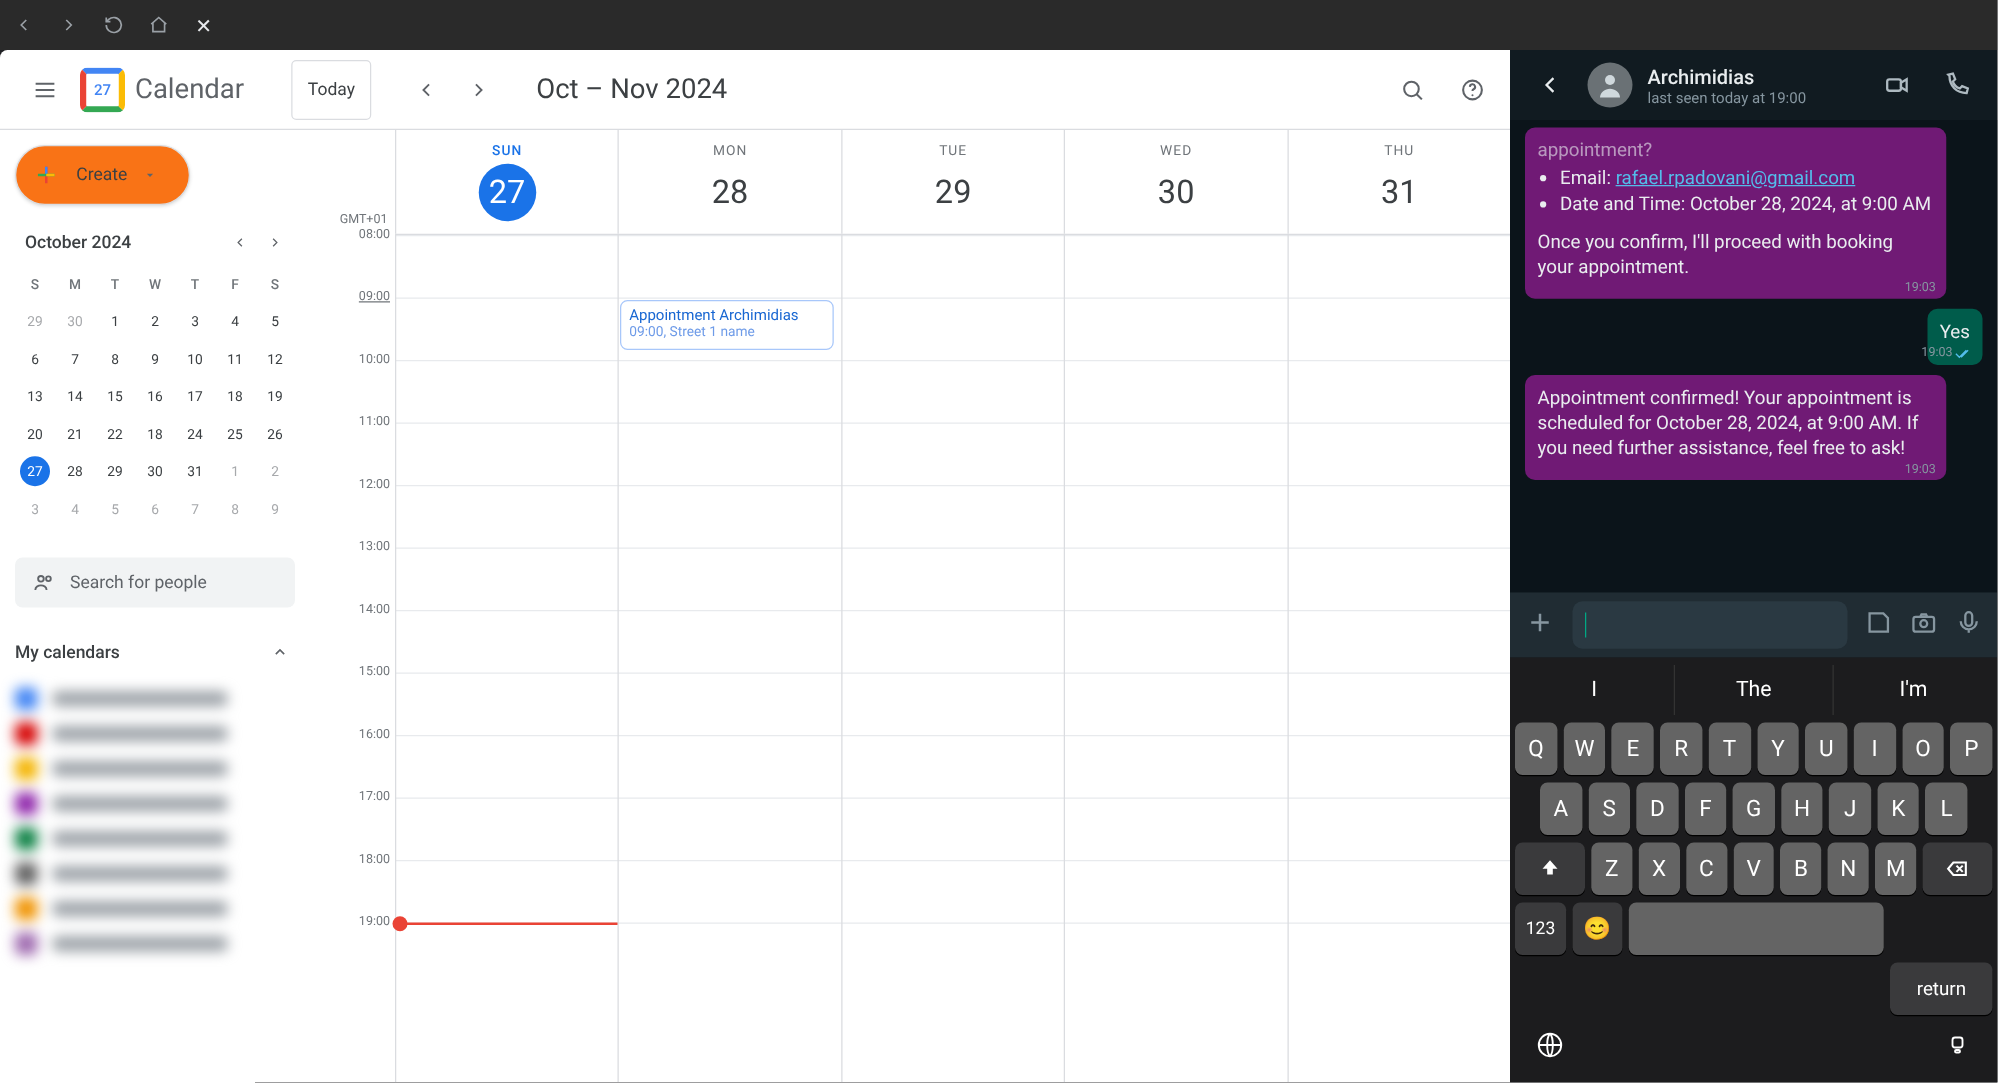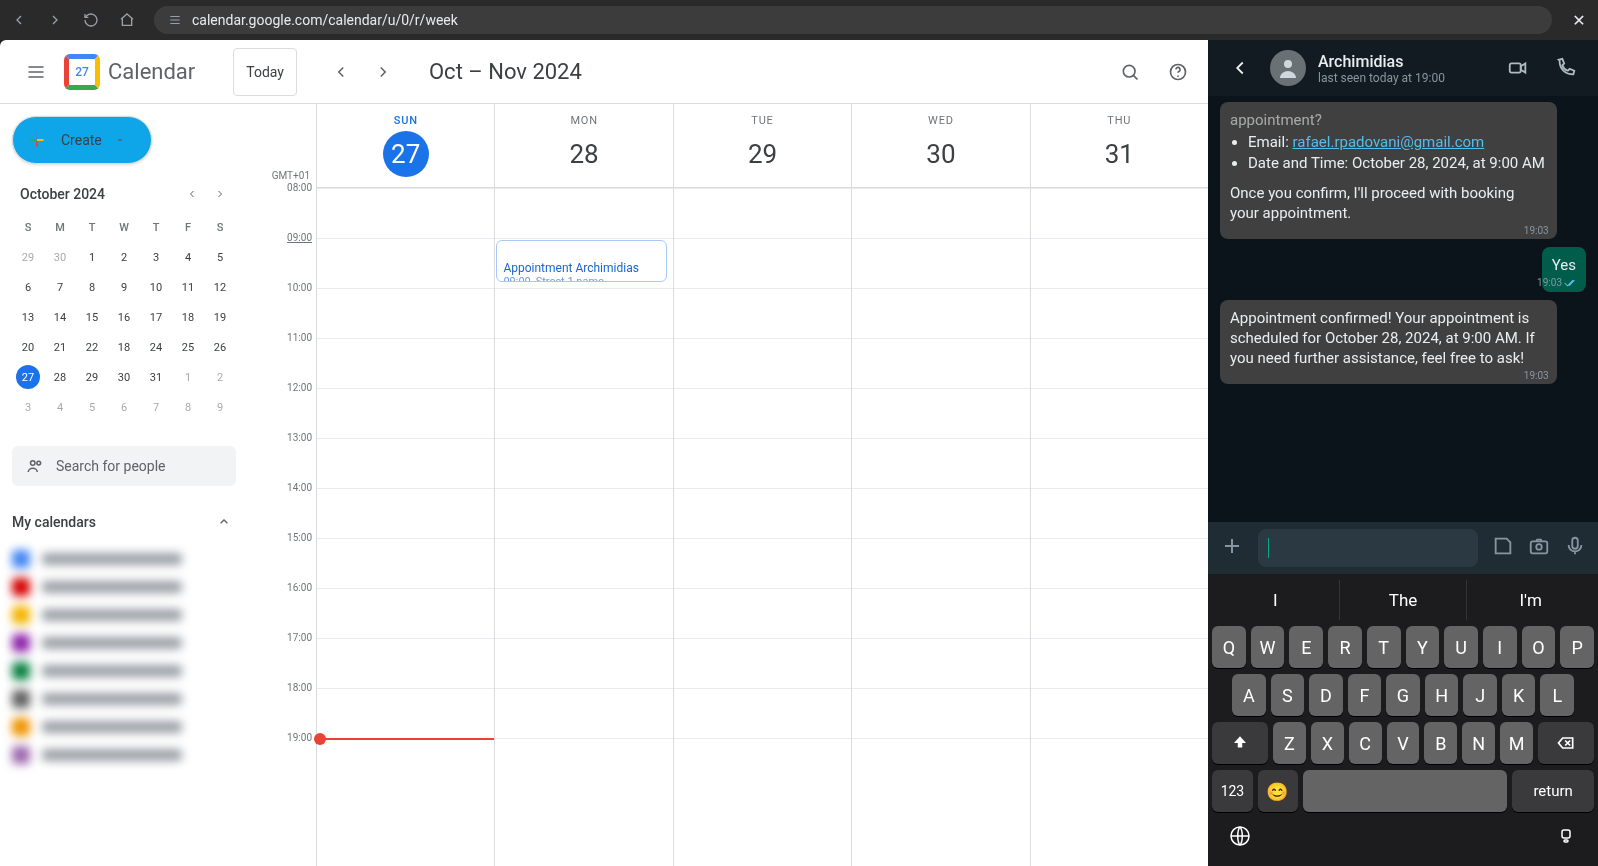--- a/index.html
+++ b/index.html
@@ -21,21 +21,21 @@
 .cal-logo { display:flex; align-items:center; gap:8px; margin-right:30px; }
 .cal-logo .logo-box { width:36px; height:36px; border-radius:6px; position:relative; background:linear-gradient(#fff,#fff); border:5px solid; border-color:#4285f4 #fbbc05 #34a853 #ea4335; display:flex; align-items:center; justify-content:center; font-size:12px; font-weight:500; color:#4285f4;}
 .cal-logo .logo-text { font-size:22px; color:#5f6368; }
 .today-btn { border:1px solid #dadce0; border-radius:4px; height:48px; padding:0 12px; font-size:14px; color:#3c4043; background:#fff; cursor:pointer; }
 .nav-arrows { display:flex; gap:2px; margin-left:16px; }
 .date-range { font-size:22px; color:#3c4043; margin-left:18px; }
 .cal-header .spacer { flex:1; }
 
 .cal-body { flex:1; display:flex; overflow:hidden; }
 .sidebar { width:256px; padding:12px 20px 12px 12px; display:flex; flex-direction:column; gap:10px; }
-.create-btn { height:48px; border:1px solid #dadce0; border-radius:24px; display:flex; align-items:center; gap:12px; padding:0 18px 0 12px; width:140px; box-shadow:0 1px 3px rgba(60,64,67,.2); cursor:pointer; background:#0ea5e9; }
+.create-btn { height:48px; border:1px solid #dadce0; border-radius:24px; display:flex; align-items:center; gap:12px; padding:0 18px 0 12px; width:140px; box-shadow:0 1px 3px rgba(60,64,67,.2); cursor:pointer; background:#f97316; }
 .create-btn .plus { width:24px; height:24px; }
 .create-btn .lbl { font-size:14px; color:#3c4043; }
 
 .mini-cal { margin-top:8px; }
 .mini-cal-head { display:flex; align-items:center; justify-content:space-between; padding:0 4px 6px 8px;}
 .mini-cal-head .title { font-size:14px; font-weight:500; color:#3c4043; }
 .mini-cal-head .navs { display:flex; gap:4px; }
 .mini-grid { display:grid; grid-template-columns:repeat(7, 32px); grid-auto-rows:30px; justify-items:center; align-items:center; font-size:11px; color:#70757a; }
 .mini-grid .dow { font-weight:500; color:#70757a; }
 .mini-grid .d { width:24px; height:24px; display:flex; align-items:center; justify-content:center; border-radius:50%; cursor:pointer; color:#3c4043; font-size:11px;}
@@ -55,58 +55,58 @@
 .day-header .dow { font-size:11px; color:#70757a; letter-spacing:.8px; }
 .day-header .num { font-size:26px; color:#3c4043; width:46px; height:46px; display:flex; align-items:center; justify-content:center; border-radius:50%;}
 .day-header .col.today .num { background:#1a73e8; color:#fff; }
 .day-header .col.today .dow { color:#1a73e8; font-weight:500; }
 
 .tz { position:absolute; left:0; top:66px; width:60px; text-align:right; padding-right:6px; font-size:10px; color:#70757a; }
 .time-grid { position:absolute; left:0; top:84px; right:0; bottom:0; }
 .hour-row { position:absolute; left:60px; right:0; height:50px; border-top:1px solid #e8eaed; }
 .hour-lbl { position:absolute; left:0; width:56px; text-align:right; font-size:10px; color:#70757a; transform:translateY(-6px); }
 .vline { position:absolute; top:0; bottom:0; width:1px; background:#dadce0; }
-.event-card { position:absolute; background:#fff; border:1px solid #a8c7fa; border-radius:6px; padding:20px 6px; font-size:12px; color:#1967d2; overflow:hidden; cursor:pointer; }
+.event-card { position:absolute; background:#fff; border:1px solid #a8c7fa; border-radius:6px; padding:4px 6px; font-size:12px; color:#1967d2; overflow:hidden; cursor:pointer; }
 .event-card .sub { color:#6e9be8; font-size:11px; }
 .now-line { position:absolute; height:2px; background:#ea4335; }
 .now-line::before { content:""; position:absolute; left:-6px; top:-5px; width:12px; height:12px; border-radius:50%; background:#ea4335; }
 
 
 .chat-pane { width:390px; background:#111b21; color:#e9edef; display:flex; flex-direction:column; }
 .chat-head { height:56px; display:flex; align-items:center; gap:12px; padding:0 14px; }
 .avatar { width:36px; height:36px; border-radius:50%; background:#6a7175; display:flex; align-items:center; justify-content:center; }
 .chat-head .info { flex:1; }
 .chat-head .name { font-size:16px; font-weight:500; }
 .chat-head .status { font-size:12px; color:#8696a0; }
 .chat-head .act { width:36px; height:36px; display:flex; align-items:center; justify-content:center; cursor:pointer; color:#aebac1; }
 
 .chat-scroll { flex:1; overflow:hidden; padding:6px 12px; display:flex; flex-direction:column; gap:8px; font-size:15px; background:#0b141a; }
 .bubble { max-width:92%; border-radius:8px; padding:8px 10px 16px 10px; position:relative; line-height:1.35; }
-.bubble.in { background:#404040; align-self:flex-start; }
+.bubble.in { background:#701a75; align-self:flex-start; }
 .bubble.out { background:#005c4b; align-self:flex-end; }
 .bubble ul { padding-left:18px; margin-top:2px; }
 .bubble .time { position:absolute; right:8px; bottom:2px; font-size:10px; color:#8696a0; display:flex; align-items:center; gap:2px;}
 .bubble .time svg { stroke:#53bdeb; }
 .bubble .link { color:#53bdeb; text-decoration:underline; }
 
 .composer { height:52px; display:flex; align-items:center; gap:14px; padding:0 12px; background:#202c33; }
 .composer .input { flex:1; background:#2a3942; height:38px; border-radius:8px; display:flex; align-items:center; padding:0 10px; color:#8696a0; }
 .composer .input .cursor { width:1px; height:20px; background:#00a884; }
 .composer .ic { color:#8696a0; cursor:pointer; }
 
 .keyboard { background:#1c1c1e; padding:6px 4px 8px 4px; display:flex; flex-direction:column; gap:6px; }
 .suggest-row { height:40px; display:flex; color:#fff; font-size:17px; }
 .suggest-row .s { flex:1; display:flex; align-items:center; justify-content:center; border-right:1px solid #333; }
 .suggest-row .s:last-child{ border-right:none; }
 .key-row { display:flex; gap:5px; justify-content:center; }
 .key { flex:1; height:42px; background:#646464; border-radius:6px; color:#fff; font-size:18px; display:flex; align-items:center; justify-content:center; box-shadow:0 1px 0 #000; cursor:pointer; max-width:40px;}
 .key.fn { background:#3a3a3c; }
 .key.wide { max-width:56px; }
 .key.space { max-width:none; flex:5; background:#646464; }
-.key.ret { max-width:90px; flex:2; font-size:15px;}
+.key.ret { max-width:90px; flex:2; font-size:15px;margin-top:48px;}
 .bottom-row { height:40px; display:flex; justify-content:space-between; align-items:center; padding:0 16px; color:#fff; }
 </style>
 </head>
 <body>
 
 <div class="browser-bar">
   <div class="nav-btn">
       <svg width="16" height="16" viewBox="0 0 24 24">
         <path d="M15 18l-6-6 6-6" stroke-width="2"></path>
       </svg>
@@ -120,26 +120,20 @@
       <svg width="16" height="16" viewBox="0 0 24 24">
         <path d="M3 12a9 9 0 1 0 3-6.7L3 8" stroke-width="2"></path>
         <path d="M3 3v5h5" stroke-width="2"></path>
       </svg>
     </div>
   <div class="nav-btn">
       <svg width="16" height="16" viewBox="0 0 24 24">
         <path d="M3 11l9-8 9 8M5 10v10h14V10" stroke-width="2"></path>
       </svg>
     </div>
-  <div class="addr">
-    <svg width="14" height="14" viewBox="0 0 24 24">
-        <path d="M4 6h16M4 12h16M4 18h16" stroke-width="2"></path>
-      </svg>
-    <span>calendar.google.com/calendar/u/0/r/week</span>
-  </div>
   <div class="nav-btn" style="color:#e8eaed;">✕</div>
 </div>
 
 <div class="main-split">
 
   <div class="calendar-pane">
     <div class="cal-header">
       <div class="menu-icon">
         <svg width="20" height="20" viewBox="0 0 24 24">
             <path d="M3 6h18M3 12h18M3 18h18" stroke="#5f6368" stroke-width="2"></path>

